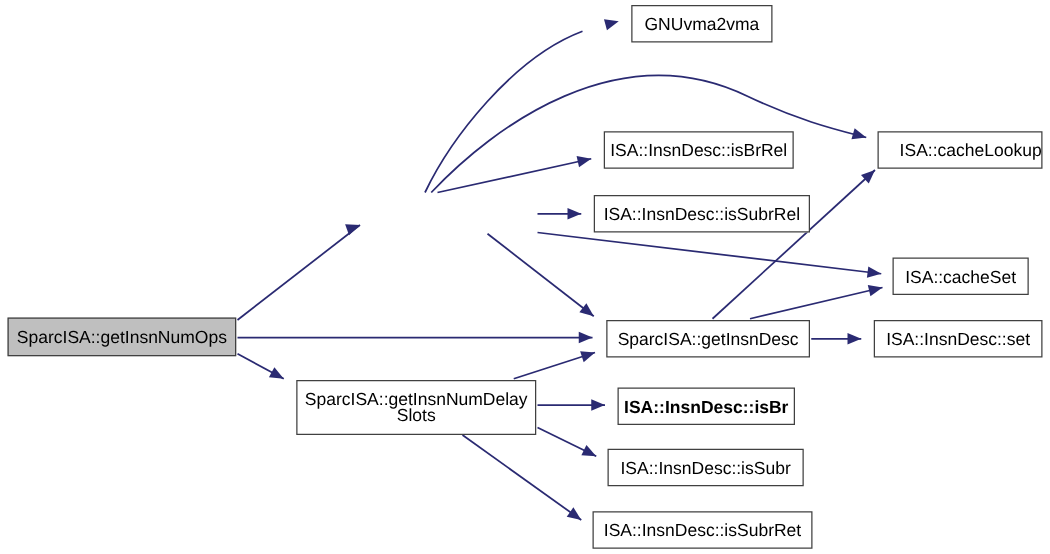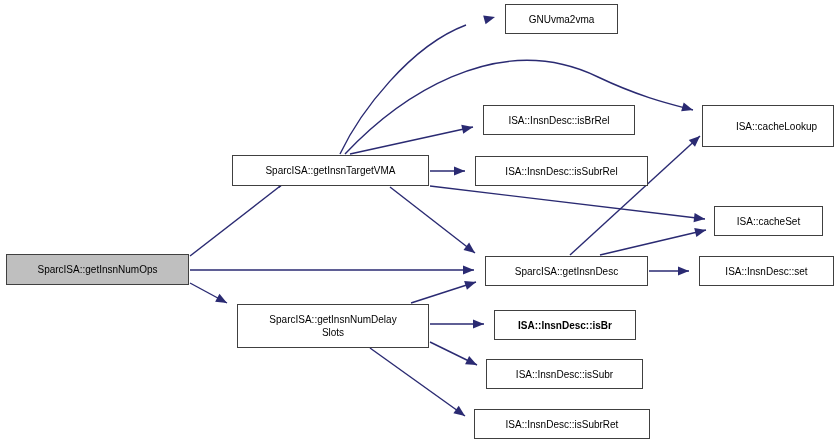--- a/index.html
+++ b/index.html
@@ -28,21 +28,21 @@
   .node {
     position: absolute;
     box-sizing: border-box;
     display: flex;
     align-items: center;
     justify-content: center;
     text-align: center;
     border: 1px solid #404040;
     background: #ffffff;
     color: #000000;
-    font-size: 10px;
+    font-size: 14px;
     line-height: 13px;
     letter-spacing: 0px;
     white-space: pre-line;
     z-index: 5;
   }
   .node.root {
     background: #bfbfbf;
     border: 1px solid #404040;
   }
   .node-label {
@@ -82,26 +82,25 @@
       <path d="M 370 348 L 465 416" fill="none" stroke="#2a2a72" stroke-width="1.4"></path>
       <polygon points="0,0 -11,-4.6 -11,4.6" fill="#2a2a72" transform="translate(465,416) rotate(35.59468849904311)"></polygon>
       <path d="M 570 255 L 700 136" fill="none" stroke="#2a2a72" stroke-width="1.4"></path>
       <polygon points="0,0 -11,-4.6 -11,4.6" fill="#2a2a72" transform="translate(700,136) rotate(-42.470505795162246)"></polygon>
       <path d="M 600 255 L 706 230" fill="none" stroke="#2a2a72" stroke-width="1.4"></path>
       <polygon points="0,0 -11,-4.6 -11,4.6" fill="#2a2a72" transform="translate(706,230) rotate(-13.27064387640368)"></polygon>
       <path d="M 649 271 L 689 271" fill="none" stroke="#2a2a72" stroke-width="1.4"></path>
       <polygon points="0,0 -11,-4.6 -11,4.6" fill="#2a2a72" transform="translate(689,271) rotate(0)"></polygon>
     </svg>
 <div class="node root" style="left: 6px; top: 254px; width: 183px; height: 31px;"><span class="node-label">SparcISA::getInsnNumOps</span></div>
-    <div class="node" style="left: 232px; top: 155px; width: 197px; height: 31px;"><span class="node-label">SparcISA::getInsnTargetVMA</span></div>
     <div class="node" style="left: 237px; top: 304px; width: 192px; height: 44px;"><span class="node-label">SparcISA::getInsnNumDelay
 Slots</span></div>
     <div class="node" style="left: 505px; top: 4px; width: 113px; height: 30px;"><span class="node-label">GNUvma2vma</span></div>
     <div class="node" style="left: 483px; top: 105px; width: 152px; height: 30px;"><span class="node-label">ISA::InsnDesc::isBrRel</span></div>
     <div class="node" style="left: 475px; top: 156px; width: 173px; height: 30px; justify-content: center;"><span class="node-label">ISA::InsnDesc::isSubrRel</span></div>
-    <div class="node" style="left: 702px; top: 105px; width: 132px; height: 42px; padding-left: 17px;"><span class="node-label">ISA::cacheLookup</span></div>
+    <div class="node" style="left: 702px; top: 105px; width: 132px; height: 30px; padding-left: 17px;"><span class="node-label">ISA::cacheLookup</span></div>
     <div class="node" style="left: 485px; top: 256px; width: 163px; height: 30px;"><span class="node-label">SparcISA::getInsnDesc</span></div>
     <div class="node" style="left: 714px; top: 206px; width: 109px; height: 30px;"><span class="node-label">ISA::cacheSet</span></div>
     <div class="node" style="left: 699px; top: 256px; width: 135px; height: 30px;"><span class="node-label">ISA::InsnDesc::set</span></div>
     <div class="node" style="left: 494px; top: 310px; width: 142px; height: 30px; font-weight: bold;"><span class="node-label">ISA::InsnDesc::isBr</span></div>
     <div class="node" style="left: 486px; top: 359px; width: 157px; height: 30px;"><span class="node-label">ISA::InsnDesc::isSubr</span></div>
     <div class="node" style="left: 474px; top: 409px; width: 176px; height: 30px;"><span class="node-label">ISA::InsnDesc::isSubrRet</span></div>
   </div>
 
 </body></html>

